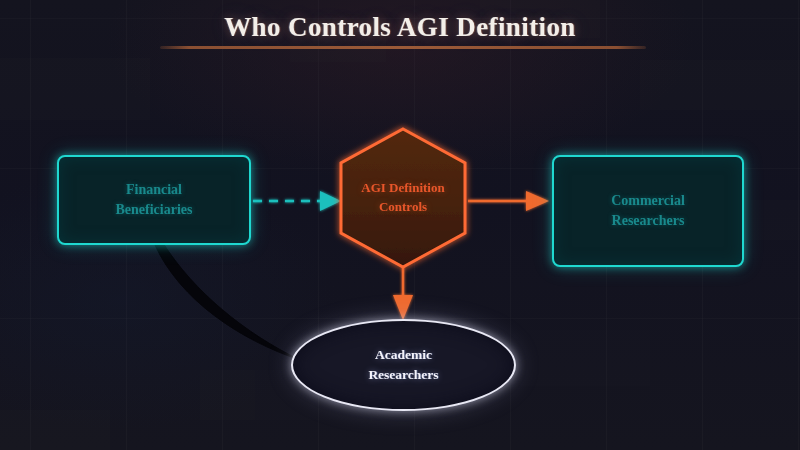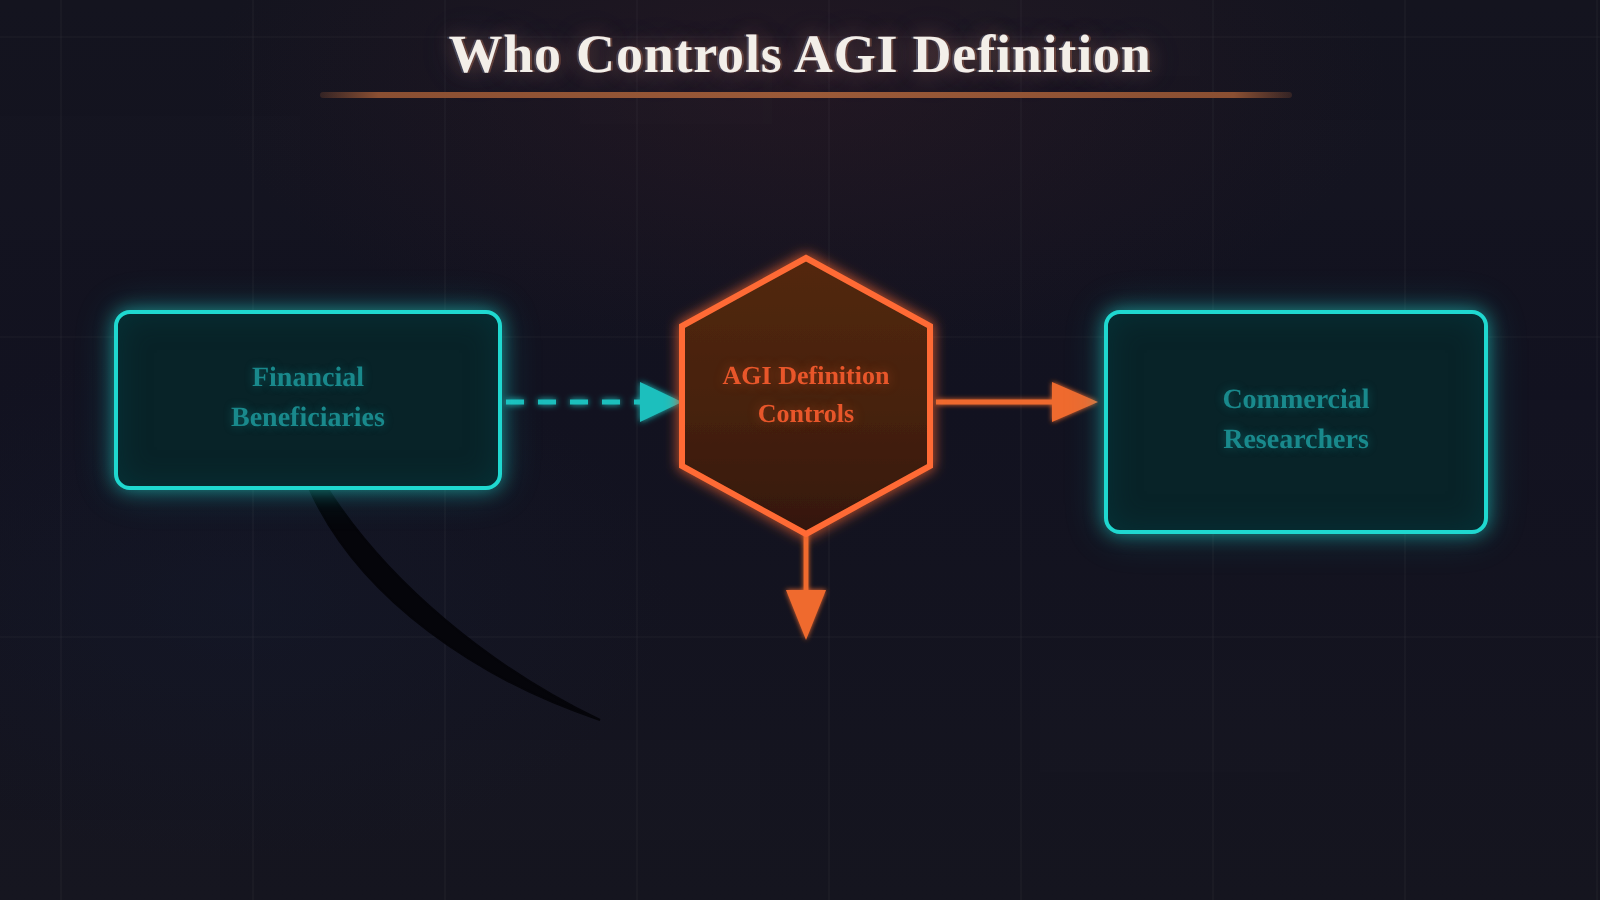--- a/index.html
+++ b/index.html
@@ -243,14 +243,20 @@
     </div>
   </div>
 
   <div class="node-box" id="node-commercial">
     <div class="label">
       <span>Commercial</span><br>
       <span>Researchers</span>
     </div>
   </div>
 
+  <div id="node-ellipse">
+    <div class="label">
+      <span>Academic</span><br>
+      <span>Researchers</span>
+    </div>
+  </div>
 
 </div>
 
 </body></html>

